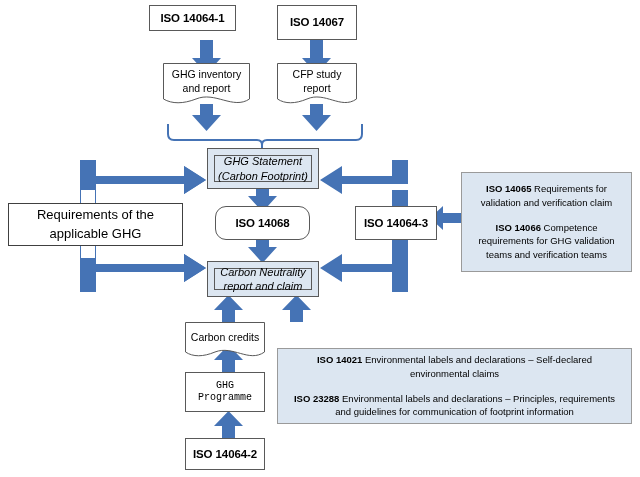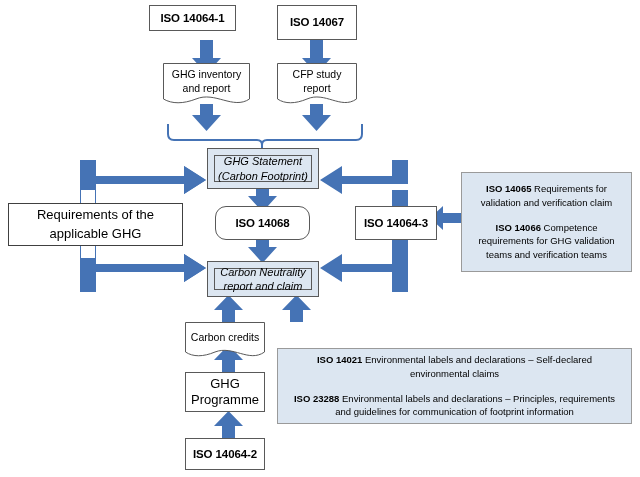--- a/index.html
+++ b/index.html
@@ -41,22 +41,23 @@
     z-index: 5;
   }
   
   .std {
     font-size: 11.5px;
     font-weight: bold;
     letter-spacing: -0.1px;
   }
   
   .plain {
-    font-size: 13px;
+    font-size: 10px;
     font-weight: normal;
+    font-family: Liberation Mono, monospace;
   }
   
   .docnode {
     position: absolute;
     z-index: 5;
   }
   .docnode .doc-text {
     position: absolute;
     left: 0;
     top: 0;

